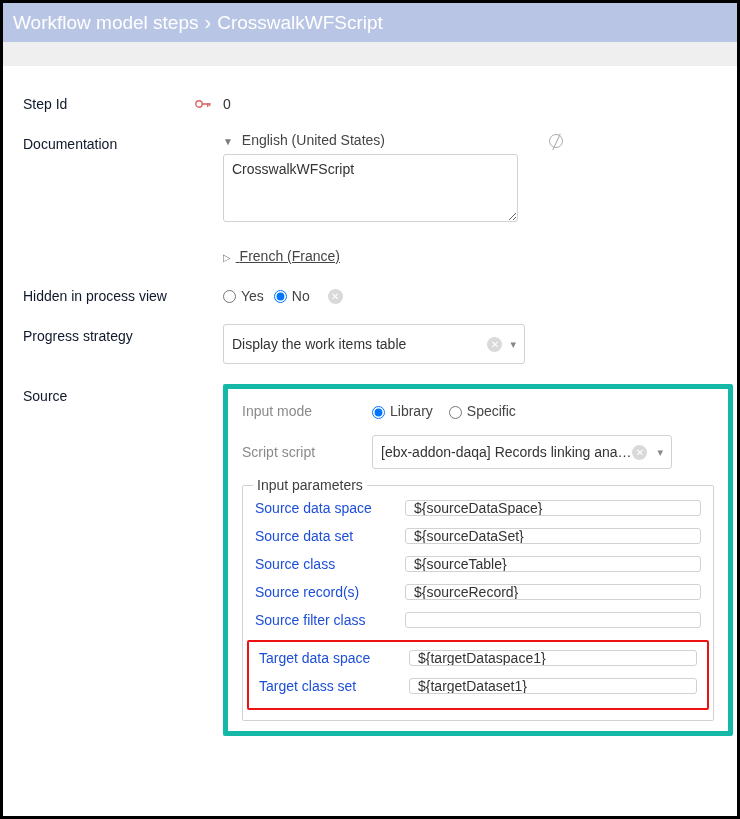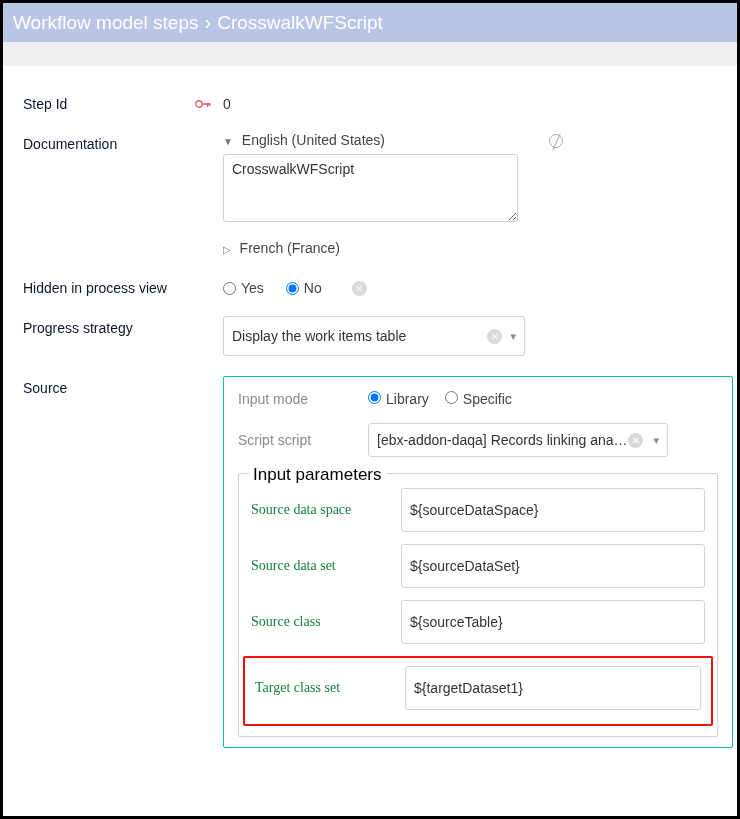--- a/index.html
+++ b/index.html
@@ -80,73 +80,73 @@
   }
   .textarea {
     width: 295px; height: 68px;
     border: 1px solid #d2d2d2;
     border-radius: 3px;
     padding: 6px 8px;
     font-family: inherit; font-size: 14px;
     color: #333; resize: both;
     margin-top: 6px;
   }
-  .french-row { margin-top: 15px; color: #444; }
-  .radio-line { display: flex; align-items: center; gap: 22px; padding-top: 4px; }
+  .french-row { margin-top: 23px; color: #444; text-decoration: underline; }
+  .radio-line { display: flex; align-items: center; gap: 10px; padding-top: 4px; }
   .radio-line label { display:flex; align-items:center; gap:5px; color:#444;}
   .clear-circle {
     width:15px; height:15px; border-radius:50%;
     background:#d9d9d9; color:#fff; font-size:10px;
     display:inline-flex; align-items:center; justify-content:center;
     margin-left: 8px;
   }
   .combo {
     display:flex; align-items:center;
     border:1px solid #d2d2d2; border-radius:3px;
     width: 302px; height:40px; padding: 0 8px;
     color:#333; position:relative;
   }
   .combo .txt { flex:1; overflow:hidden; white-space:nowrap; text-overflow:ellipsis; }
   .combo .clear-circle { margin-left:auto; margin-right:8px;}
   .combo .chev-down { color:#888; font-size:11px;}
   .script-panel {
-    border:1px solid #14b8a6;
+    border:5px solid #14b8a6;
     border-radius:2px;
     padding: 14px 14px 10px 14px;
     width: 510px;
   }
   .s-row { display:flex; align-items:center; margin-bottom:16px; }
   .s-label { width: 130px; color:#8a8a8a; }
   .s-radio-line { display:flex; align-items:center; gap:16px; }
-  .s-radio-line label { display:flex; align-items:flex-start; gap:5px; color:#444;}
+  .s-radio-line label { display:flex; align-items:flex-end; gap:5px; color:#444;}
   .s-combo {
     display:flex; align-items:center;
     border:1px solid #d2d2d2; border-radius:3px;
     height:34px; padding:0 8px; flex:1; max-width:300px;
     color:#333;
   }
   .s-combo .txt{flex:1; overflow:hidden; white-space:nowrap; text-overflow:ellipsis;}
   .s-combo .clear-circle{margin-left:auto; margin-right:10px;}
   .s-combo .chev-down{color:#888; font-size:11px;}
   .fieldset {
     border:1px solid #d2d2d2;
     border-radius:2px;
     padding: 14px 12px 10px 12px;
     margin-top: 6px;
     position: relative;
   }
   .fieldset .legend {
     position:absolute; top:-9px; left:10px;
     background:#fff; padding:0 4px;
-    color:#000000; font-size:17px;
+    color:#404040; font-size:14px;
   }
   .p-row { display:flex; align-items:center; margin-bottom:12px; }
-  .p-label { width: 150px; color:#15803d;font-family:Liberation Serif, serif; }
+  .p-label { width: 150px; color:#1d4ed8; }
   .p-input {
-    flex:1; height:44px;
+    flex:1; height:16px;
     border:1px solid #d2d2d2; border-radius:3px;
     padding: 0 8px; font-family:inherit; font-size:14px; color:#333;
   }
   .hl-box {
     border: 2px solid #e11; border-radius:2px;
     padding: 8px 10px 2px 10px;
     margin: 6px -8px 0 -8px;
   }
   input[type=radio]{width:13px;height:13px;}
 </style>
@@ -262,22 +262,34 @@
               <input class="p-input" value="${sourceDataSpace}" style="">
             </div>
             <div class="p-row">
               <div class="p-label">Source data set</div>
               <input class="p-input" value="${sourceDataSet}" style="">
             </div>
             <div class="p-row">
               <div class="p-label">Source class</div>
               <input class="p-input" value="${sourceTable}" style="">
             </div>
+            <div class="p-row">
+              <div class="p-label">Source record(s)</div>
+              <input class="p-input" value="${sourceRecord}" style="">
+            </div>
+            <div class="p-row">
+              <div class="p-label">Source filter class</div>
+              <input class="p-input" value="" style="">
+            </div>
 
             <div class="hl-box">
+              <div class="p-row">
+                <div class="p-label">Target data space</div>
+                <input class="p-input" value="${targetDataspace1}" style="">
+              </div>
               <div class="p-row">
                 <div class="p-label">Target class set</div>
                 <input class="p-input" value="${targetDataset1}" style="">
               </div>
             </div>
           </div>
 
         </div>
       </div>
     </div>

